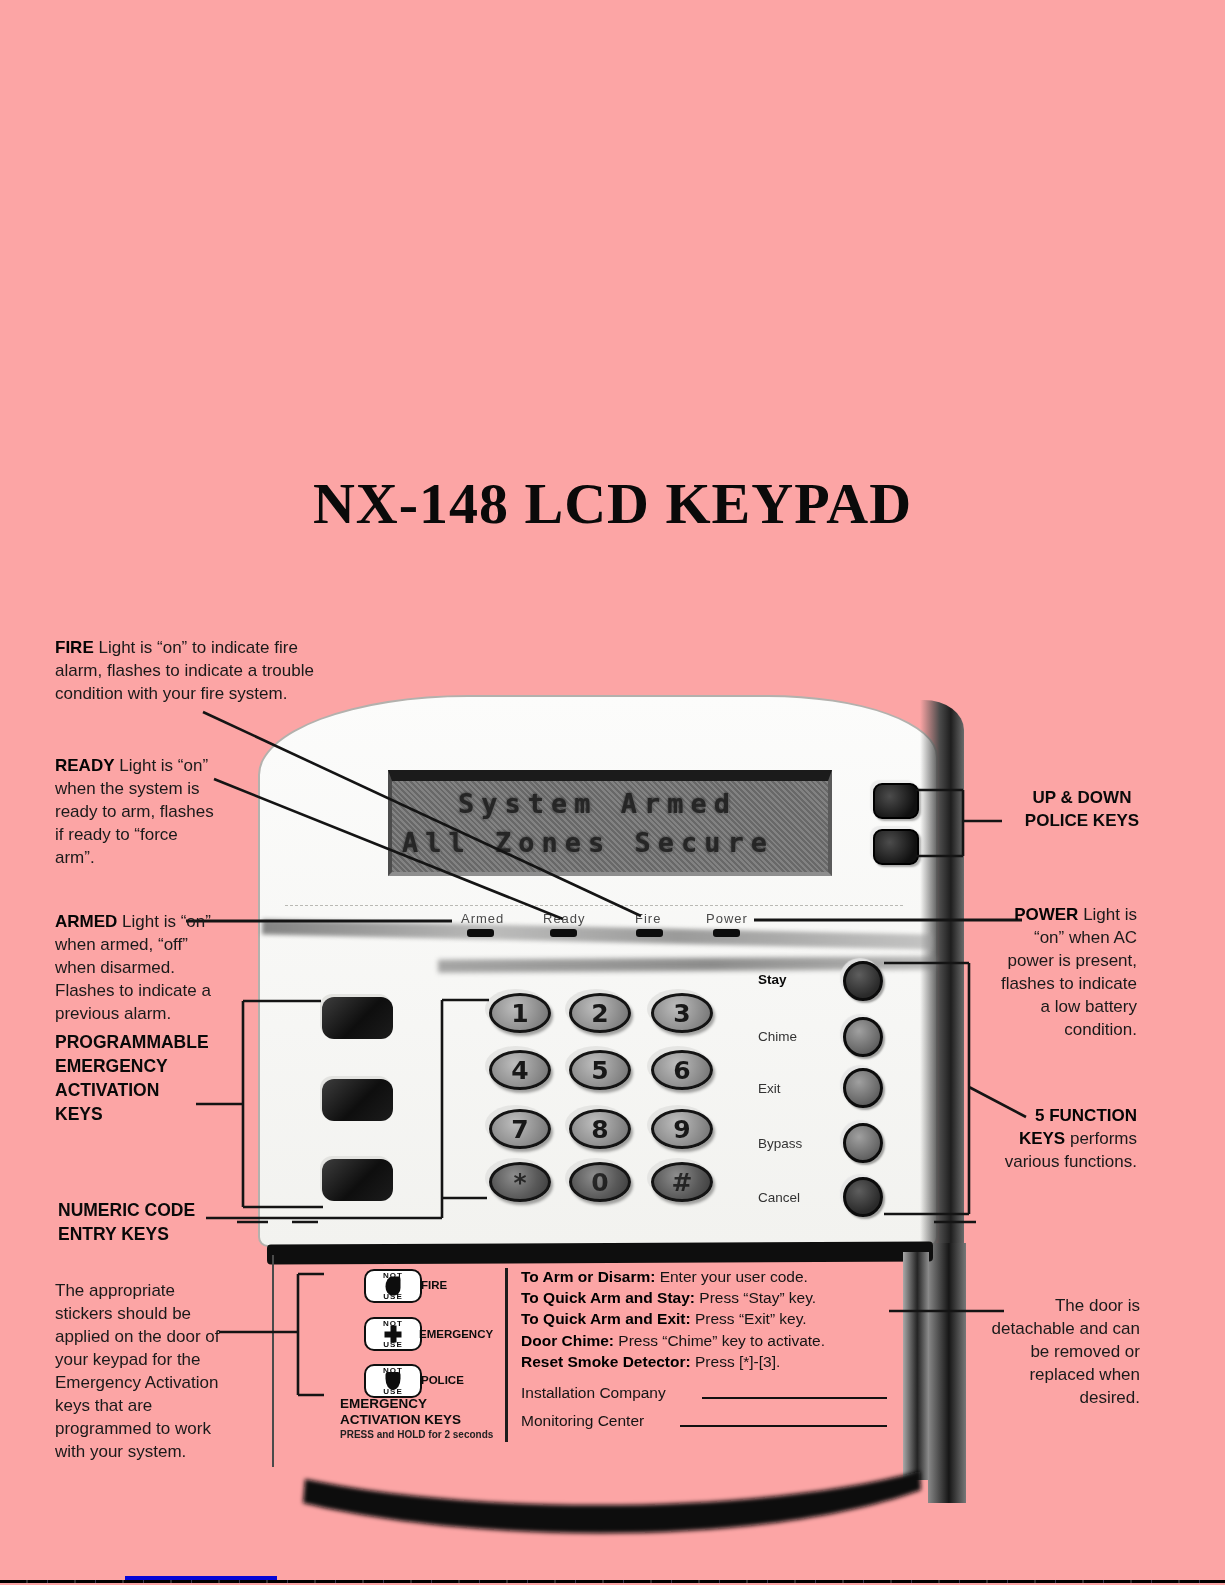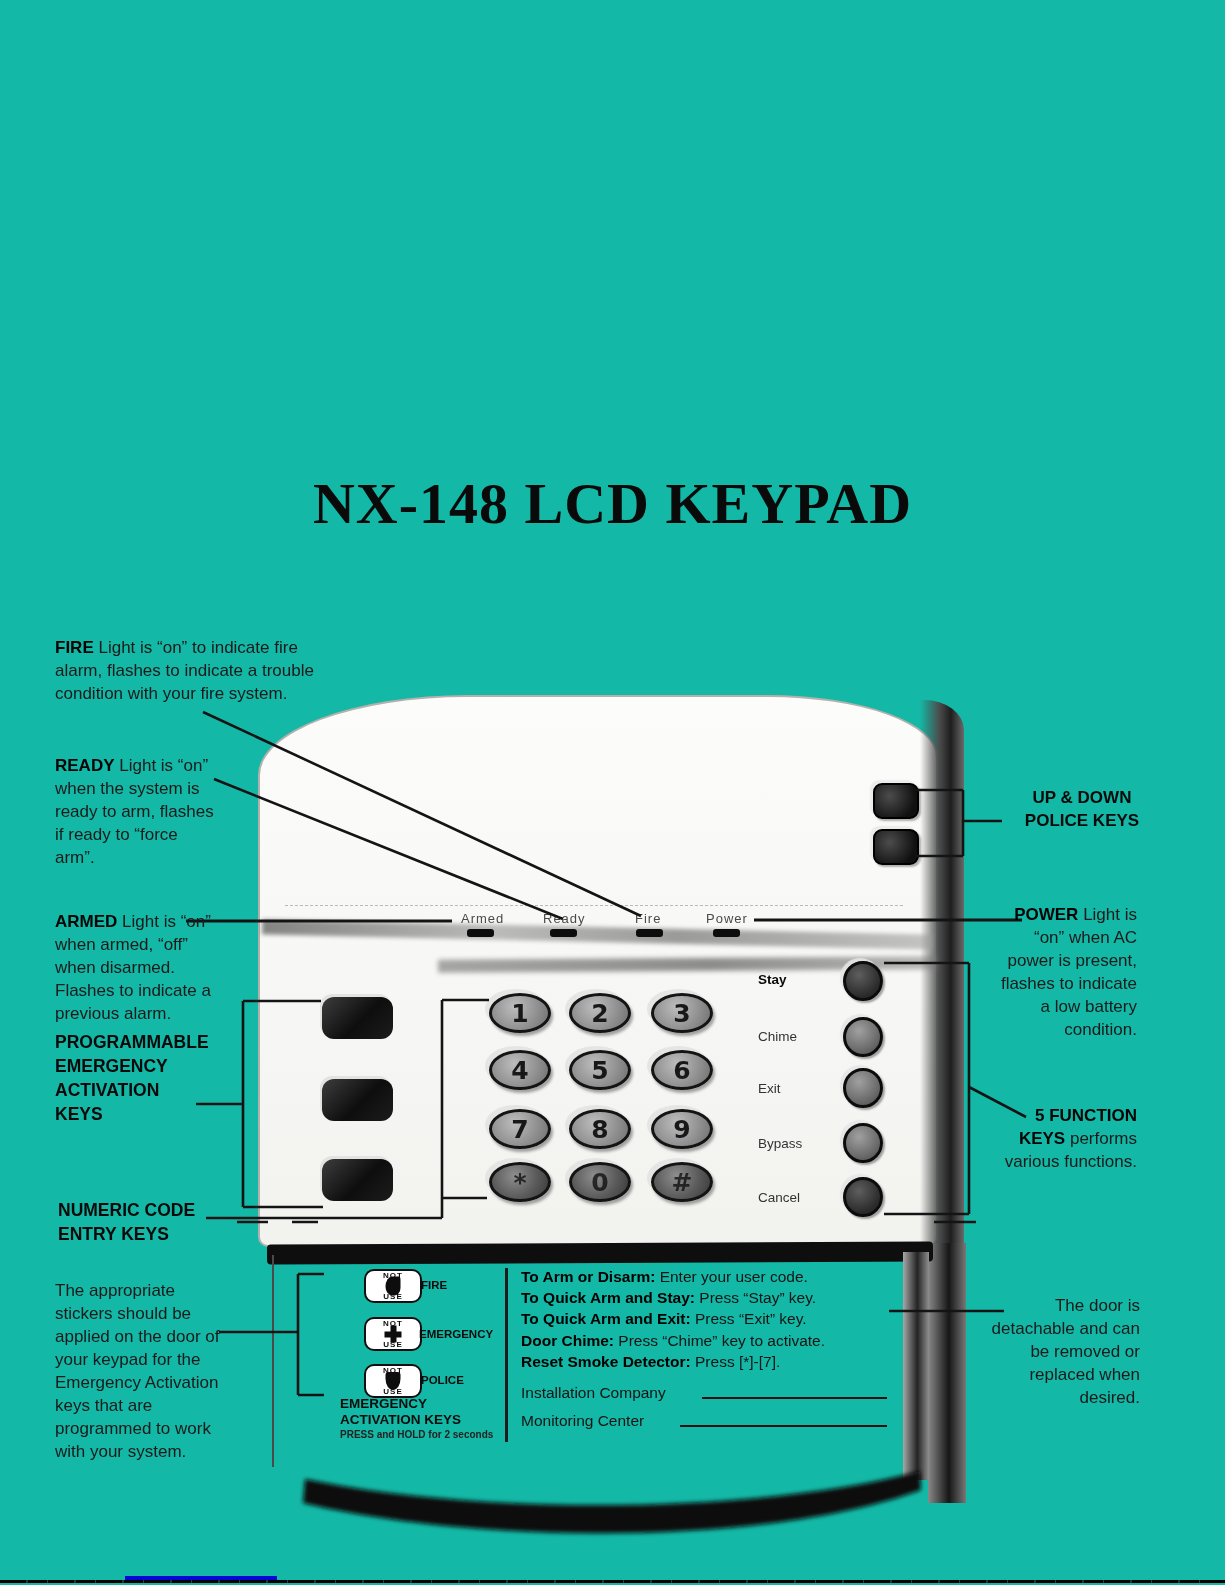--- a/index.html
+++ b/index.html
@@ -1,16 +1,16 @@
 <!DOCTYPE html>
 <html><head>
 <meta charset="utf-8">
 <style>
   html,body{margin:0;padding:0;background:#e8e8e8;}
-  .page{position:relative;width:1225px;height:1585px;background:#14b8a6;overflow:hidden;
+  .page{position:relative;width:1225px;height:1585px;background:#fca5a5;overflow:hidden;
         font-family:"Liberation Sans", sans-serif;color:#161616;}
   
   .title{position:absolute;left:0;top:470px;width:1225px;text-align:center;
          font-family:"Liberation Serif", serif;font-weight:bold;font-size:58px;
          letter-spacing:1px;color:#0a0a0a;}
   
   .ann{position:absolute;font-size:17px;line-height:23px;color:#1a1a1a;}
   .ann b{font-weight:bold;color:#050505;}
   .ann.right{text-align:right;}
   .ann.boldcaps{font-weight:bold;font-size:17.5px;line-height:24px;color:#0a0a0a;}
@@ -121,20 +121,25 @@
 
   <div class="title">NX-148 LCD KEYPAD</div>
 
   <div class="keypad-body"></div>
   <div class="keypad-right-shadow"></div>
   <div class="keypad-right-shadow-low"></div>
   <div class="dotted-sep"></div>
   <div class="crease-band"></div>
   <div class="crease-band2"></div>
 
+  <div class="lcd">
+    <div class="lcd-noise"></div>
+    <div class="lcd-line lcd-line1">System Armed</div>
+    <div class="lcd-line lcd-line2">All Zones Secure</div>
+  </div>
 
   <div class="scroll-key" style="left:873px;top:783px;"></div>
   <div class="scroll-key" style="left:873px;top:829px;"></div>
 
   <div class="ind-label" style="left:461px;top:911px;">Armed</div>
   <div class="ind-label" style="left:543px;top:911px;">Ready</div>
   <div class="ind-label" style="left:635px;top:911px;">Fire</div>
   <div class="ind-label" style="left:706px;top:911px;">Power</div>
   <div class="led" style="left:467px;top:929px;"></div>
   <div class="led" style="left:550px;top:929px;"></div>
@@ -199,21 +204,21 @@
     <div class="c1">EMERGENCY</div>
     <div class="c2">ACTIVATION KEYS</div>
     <div class="c3">PRESS and HOLD for 2 seconds</div>
   </div>
 
   <div class="instructions">
     <div class="row"><b>To Arm or Disarm:</b><span> Enter your user code.</span></div>
     <div class="row"><b>To Quick Arm and Stay:</b><span> Press “Stay” key.</span></div>
     <div class="row"><b>To Quick Arm and Exit:</b><span> Press “Exit” key.</span></div>
     <div class="row"><b>Door Chime:</b><span> Press “Chime” key to activate.</span></div>
-    <div class="row"><b>Reset Smoke Detector:</b><span> Press [*]-[7].</span></div>
+    <div class="row"><b>Reset Smoke Detector:</b><span> Press [*]-[3].</span></div>
   </div>
   <div class="field-row" style="top:1384px;">
     <span>Installation Company</span>
       <span class="fill"></span>
   </div>
   <div class="field-row" style="top:1412px;">
     <span>Monitoring Center</span>
       <span class="fill"></span>
   </div>
 

